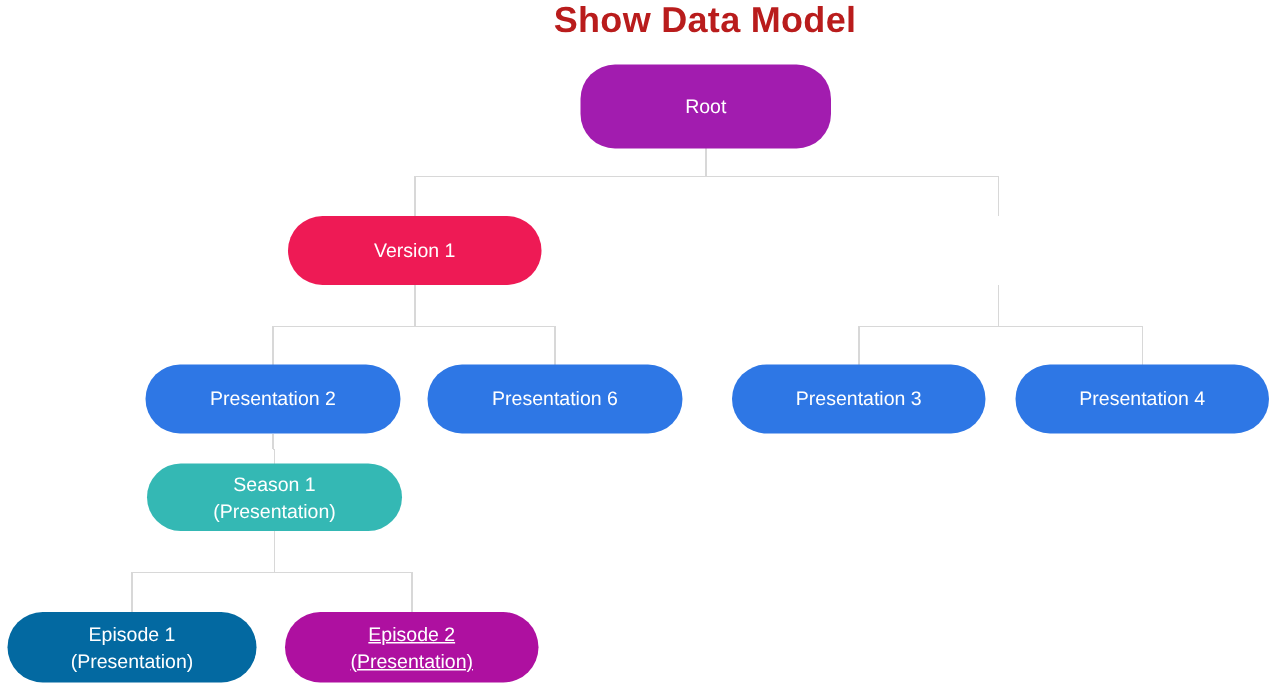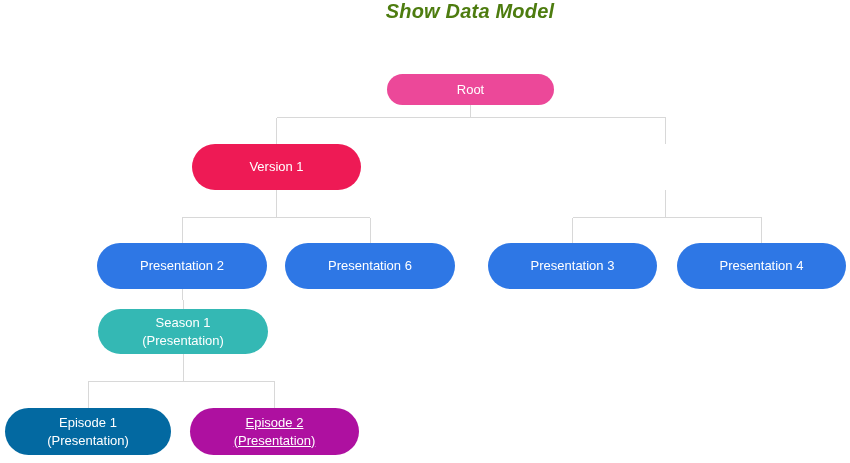--- a/index.html
+++ b/index.html
@@ -14,26 +14,25 @@
     height: 463px;
     background: #ffffff;
     overflow: hidden;
   }
   .diagram-title {
     position: absolute;
     top: 0px;
     left: 470px;
     transform: translateX(-50%);
     margin: 0;
-    font-size: 20px;
+    font-size: 24px;
     font-weight: 700;
-    color: #4d7c0f;
+    color: #b91c1c;
     white-space: nowrap;
     letter-spacing: 0.2px;
-    font-style: italic;
   }
   #edges-svg {
     position: absolute;
     top: 0;
     left: 0;
     width: 850px;
     height: 463px;
     shape-rendering: crispEdges;
   }
   .node {
@@ -75,21 +74,21 @@
       <line x1="182" y1="289" x2="182" y2="299.5" stroke="#d8d8d8" stroke-width="1"></line>
       <line x1="182" y1="299.5" x2="183" y2="299.5" stroke="#d8d8d8" stroke-width="1"></line>
       <line x1="183" y1="299.5" x2="183" y2="309" stroke="#d8d8d8" stroke-width="1"></line>
       <line x1="183" y1="354" x2="183" y2="381.5" stroke="#d8d8d8" stroke-width="1"></line>
       <line x1="88" y1="381.5" x2="274.5" y2="381.5" stroke="#d8d8d8" stroke-width="1"></line>
       <line x1="88" y1="381.5" x2="88" y2="408" stroke="#d8d8d8" stroke-width="1"></line>
       <line x1="274.5" y1="381.5" x2="274.5" y2="408" stroke="#d8d8d8" stroke-width="1"></line>
     </svg>
   <h1 class="diagram-title">Show Data Model</h1>
 
-<div class="node" style="left: 387px; top: 43px; width: 167px; height: 31px; background: #ec4899; border-radius: 23px; margin-top: 31px;">
+<div class="node" style="left: 387px; top: 43px; width: 167px; height: 56px; background: #a21caf; border-radius: 23px;">
       <span class="node-line">Root</span>
     </div>
     <div class="node" style="left: 192px; top: 144px; width: 169px; height: 46px; background: rgb(238, 26, 85); border-radius: 23px;">
       <span class="node-line">Version 1</span>
     </div>
     <div class="node" style="left: 97px; top: 243px; width: 170px; height: 46px; background: rgb(46, 119, 229); border-radius: 23px;">
       <span class="node-line">Presentation 2</span>
     </div>
     <div class="node" style="left: 285px; top: 243px; width: 170px; height: 46px; background: rgb(46, 119, 229); border-radius: 23px;">
       <span class="node-line">Presentation 6</span>

